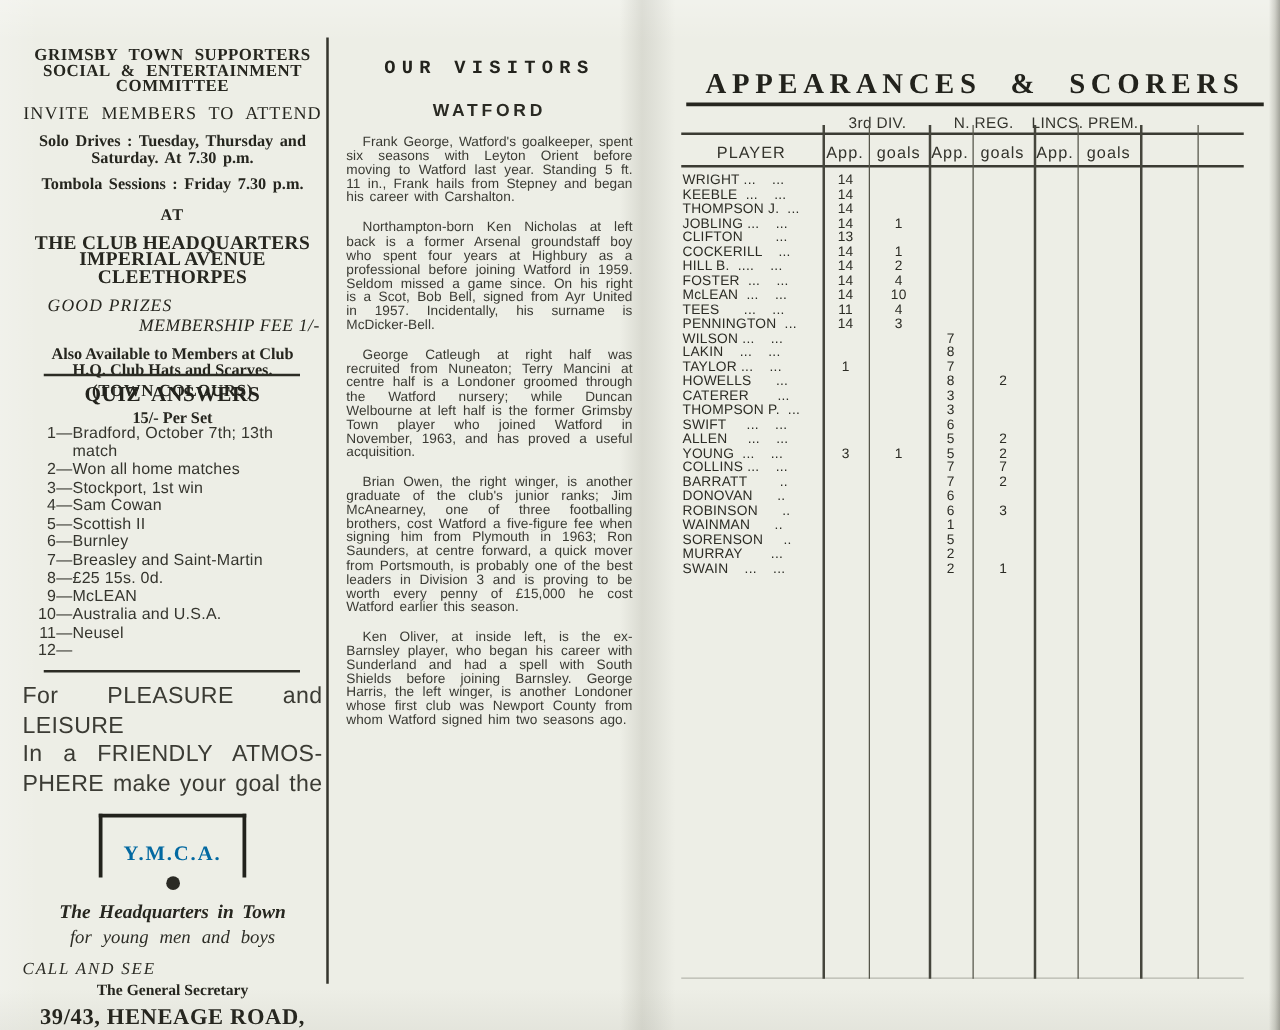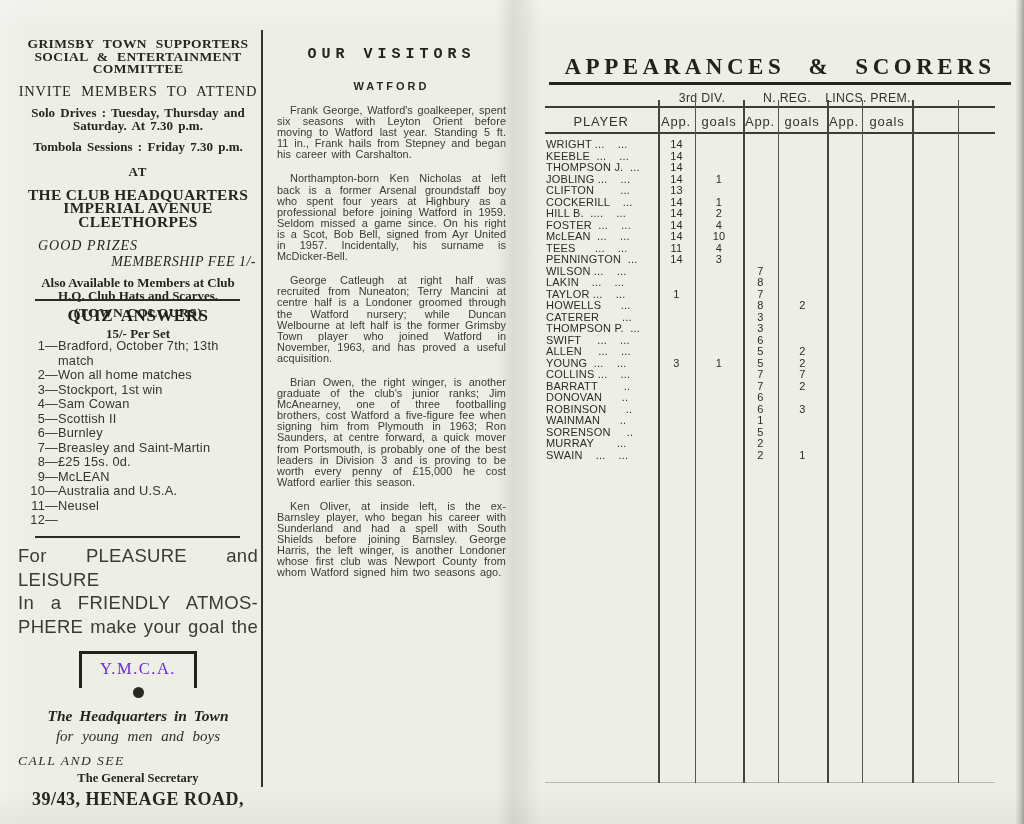--- a/index.html
+++ b/index.html
@@ -44,41 +44,41 @@
   .quiz-list{margin-top:13px;padding-left:8px;}
   .quiz-item{display:flex;font-size:12.8px;line-height:14.5px;color:#35352e;letter-spacing:.2px;}
   .qnum{width:19px;text-align:right;flex:0 0 auto;}
   .qdash{flex:0 0 auto;}
   .qtext{flex:1 1 auto;}
 
   .ymca{position:absolute;left:18px;top:544px;width:240px;}
   .y-big{font-size:18.5px;line-height:23.5px;color:#3b3b34;letter-spacing:.3px;
     text-align:justify;text-align-last:justify;}
   .goal-frame{width:112px;height:29px;margin:13px auto 0;border:3px solid #22221c;border-bottom:none;
-    text-align:center;font-family:"Liberation Serif",serif;font-weight:normal;font-size:16.5px;
-    letter-spacing:1.5px;padding-top:5px;color:#6d28d9;box-sizing:content-box;}
+    text-align:center;font-family:"Liberation Serif",serif;font-weight:bold;font-size:16.5px;
+    letter-spacing:1.5px;padding-top:19px;color:#0369a1;box-sizing:content-box;}
   .ball{width:11px;height:11px;border-radius:50%;background:#2a2a24;margin:-1px auto 0;}
   .y-hq1{font-family:"Liberation Serif",serif;font-weight:bold;font-style:italic;font-size:15.5px;
     text-align:center;margin-top:9px;color:#26261f;word-spacing:3px;}
   .y-hq2{font-family:"Liberation Serif",serif;font-style:italic;font-size:15px;
     text-align:center;margin-top:3px;color:#2d2d26;word-spacing:5px;}
   .y-call{font-family:"Liberation Serif",serif;font-style:italic;font-size:13.5px;
     text-align:left;margin-top:8px;letter-spacing:1.5px;color:#2d2d26;}
   .y-sec{font-family:"Liberation Serif",serif;font-weight:bold;font-size:12.5px;
     text-align:center;margin-top:2px;color:#26261f;}
   .y-addr{font-family:"Liberation Serif",serif;font-weight:bold;font-size:18px;
     text-align:center;margin-top:3px;letter-spacing:.5px;color:#26261f;}
 
   .col-divider{position:absolute;left:261px;top:30px;width:2px;height:757px;background:#35352d;}
 
   
   .visitors{position:absolute;left:277px;top:46px;width:229px;}
   .v-title{font-family:Liberation Mono, monospace;font-weight:bold;font-size:15px;
     text-align:center;letter-spacing:5px;color:#23231d;}
-  .v-sub{font-weight:bold;font-size:11px;text-align:center;letter-spacing:3px;
+  .v-sub{font-weight:bold;font-size:14px;text-align:center;letter-spacing:3px;
     margin-top:17px;color:#2a2a23;}
   .v-body{margin-top:13px;}
   .v-body p{font-size:10.9px;line-height:11.1px;text-align:justify;text-indent:13px;
     margin:0 0 13px;color:#3a3a33;word-spacing:1.5px;letter-spacing:.05px;}
 
   
   .t-title{position:absolute;left:545px;top:54px;width:470px;text-align:center;
     font-family:"Liberation Serif",serif;font-weight:bold;font-size:23px;
     letter-spacing:4.5px;word-spacing:13px;color:#22221c;}
   .t-rule{position:absolute;left:549px;top:82px;width:462px;height:3px;background:#26261f;}

